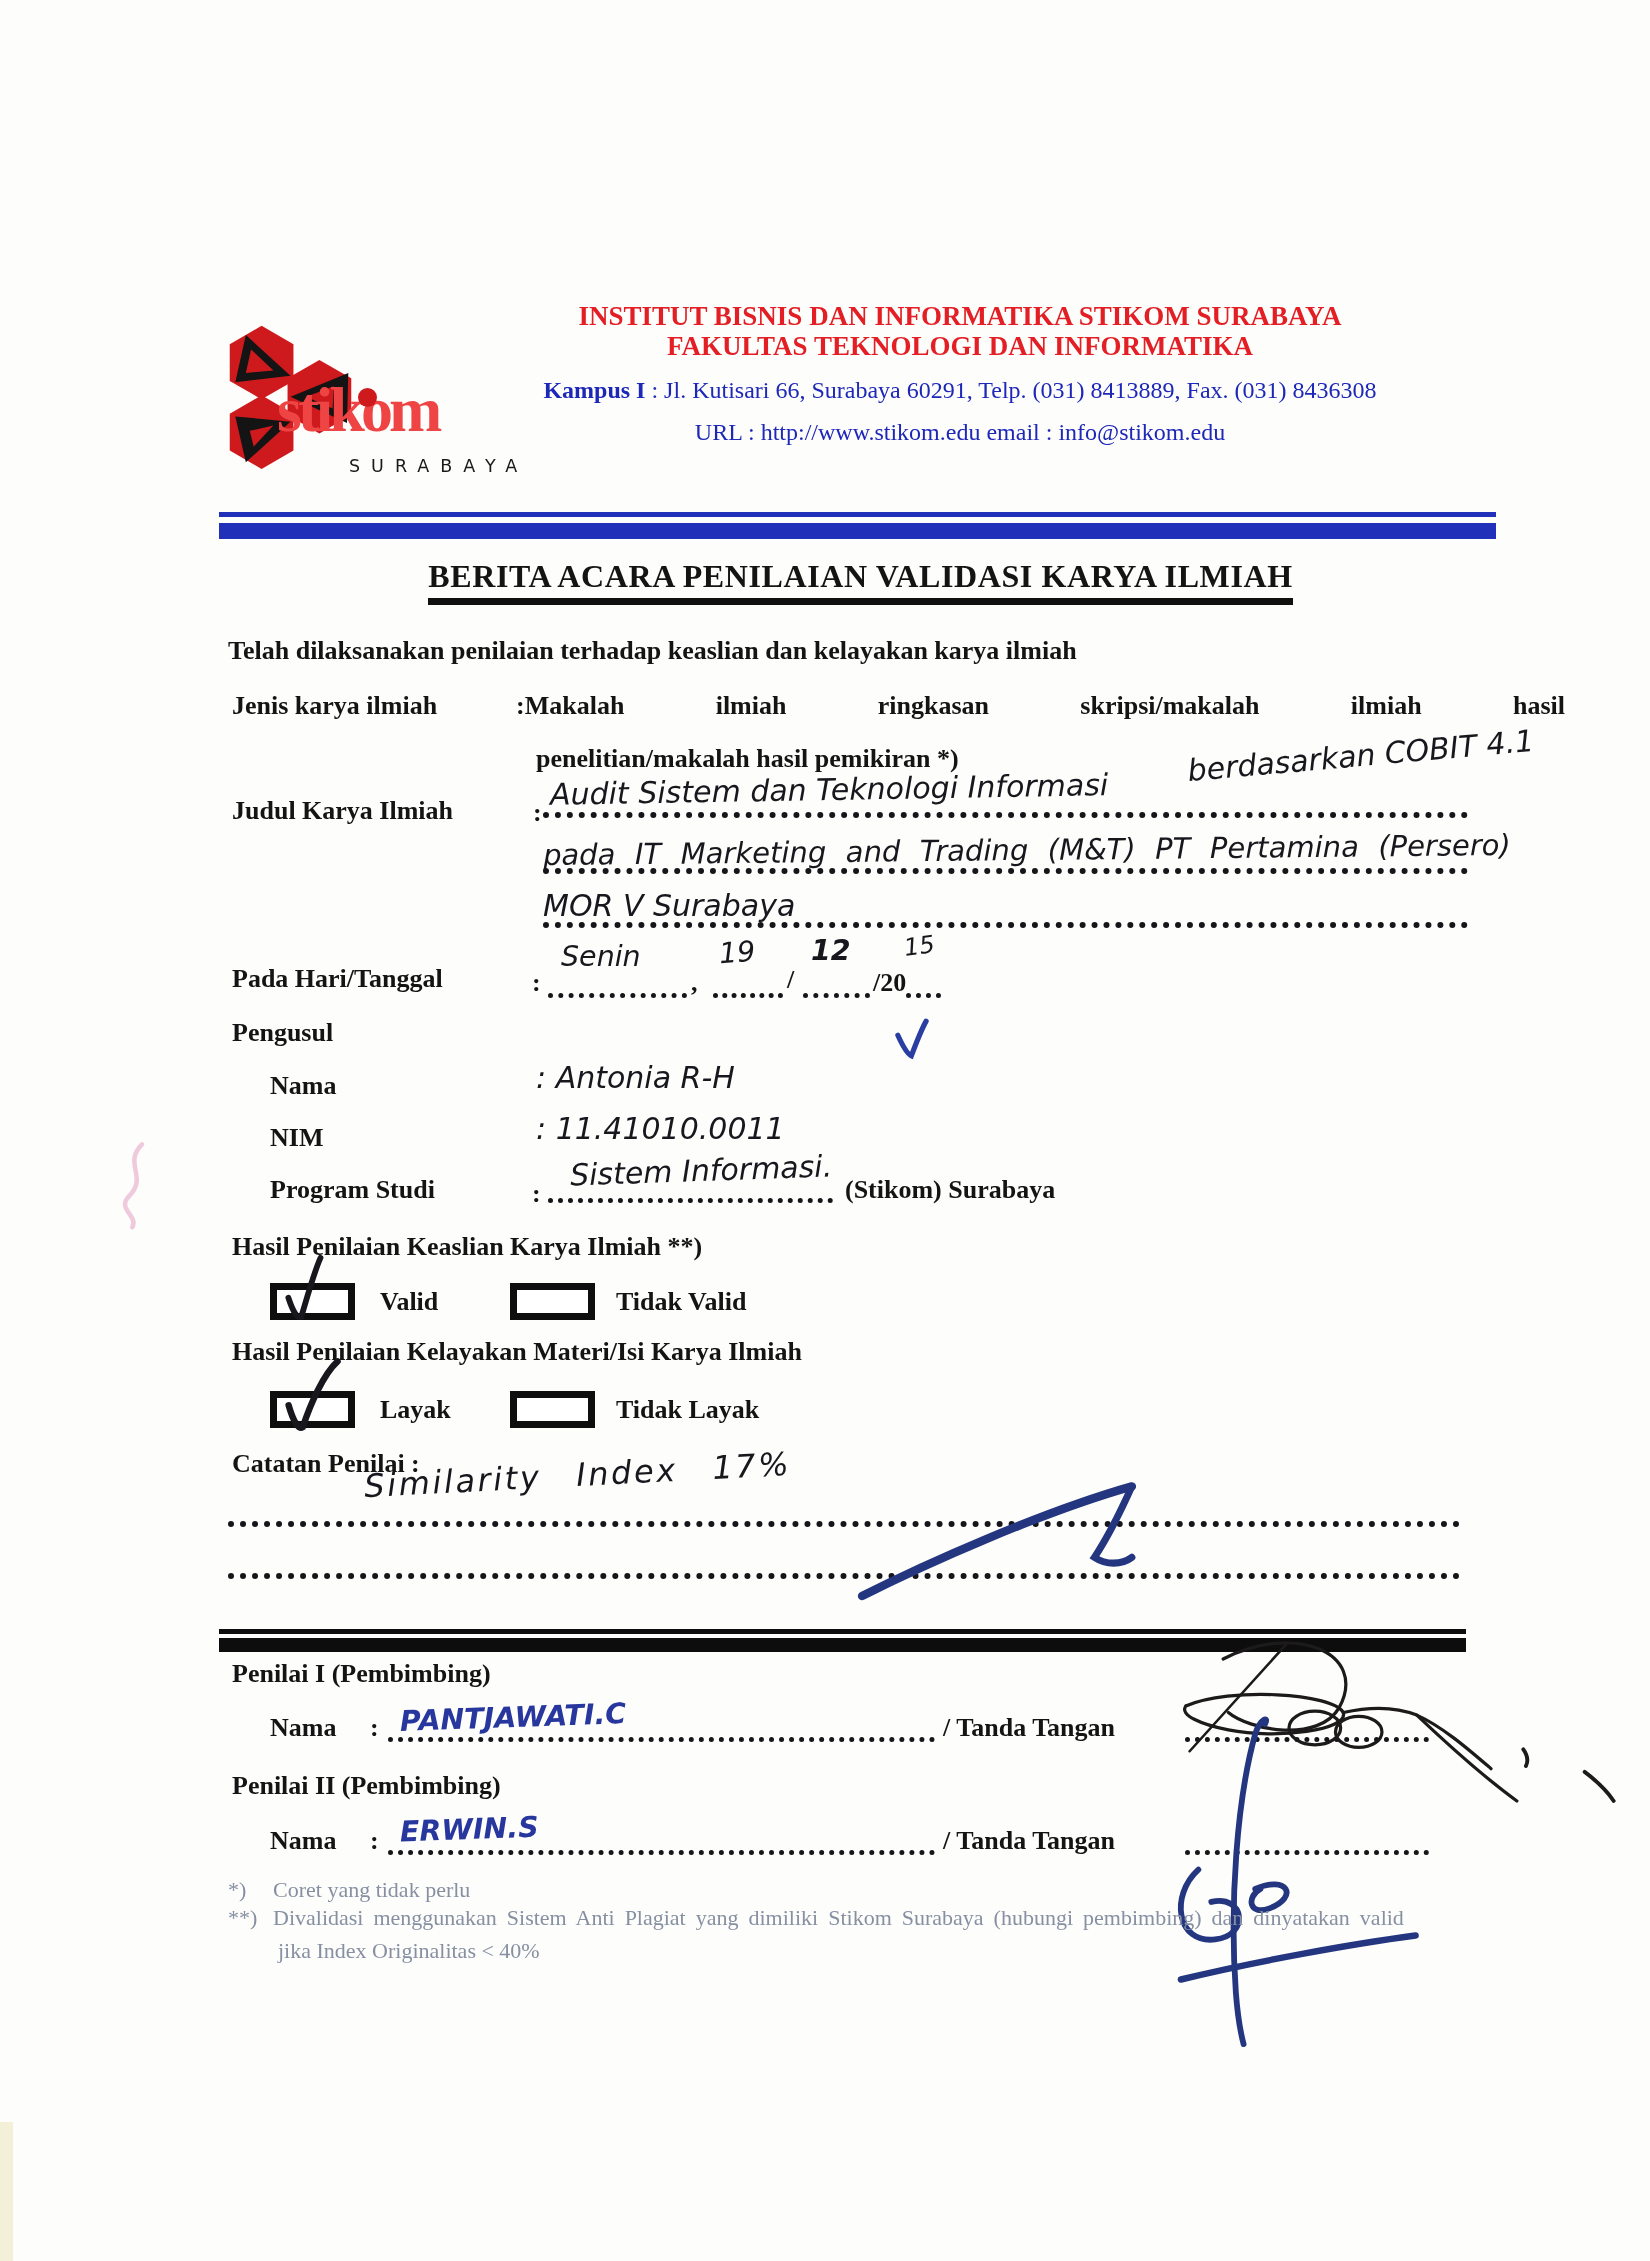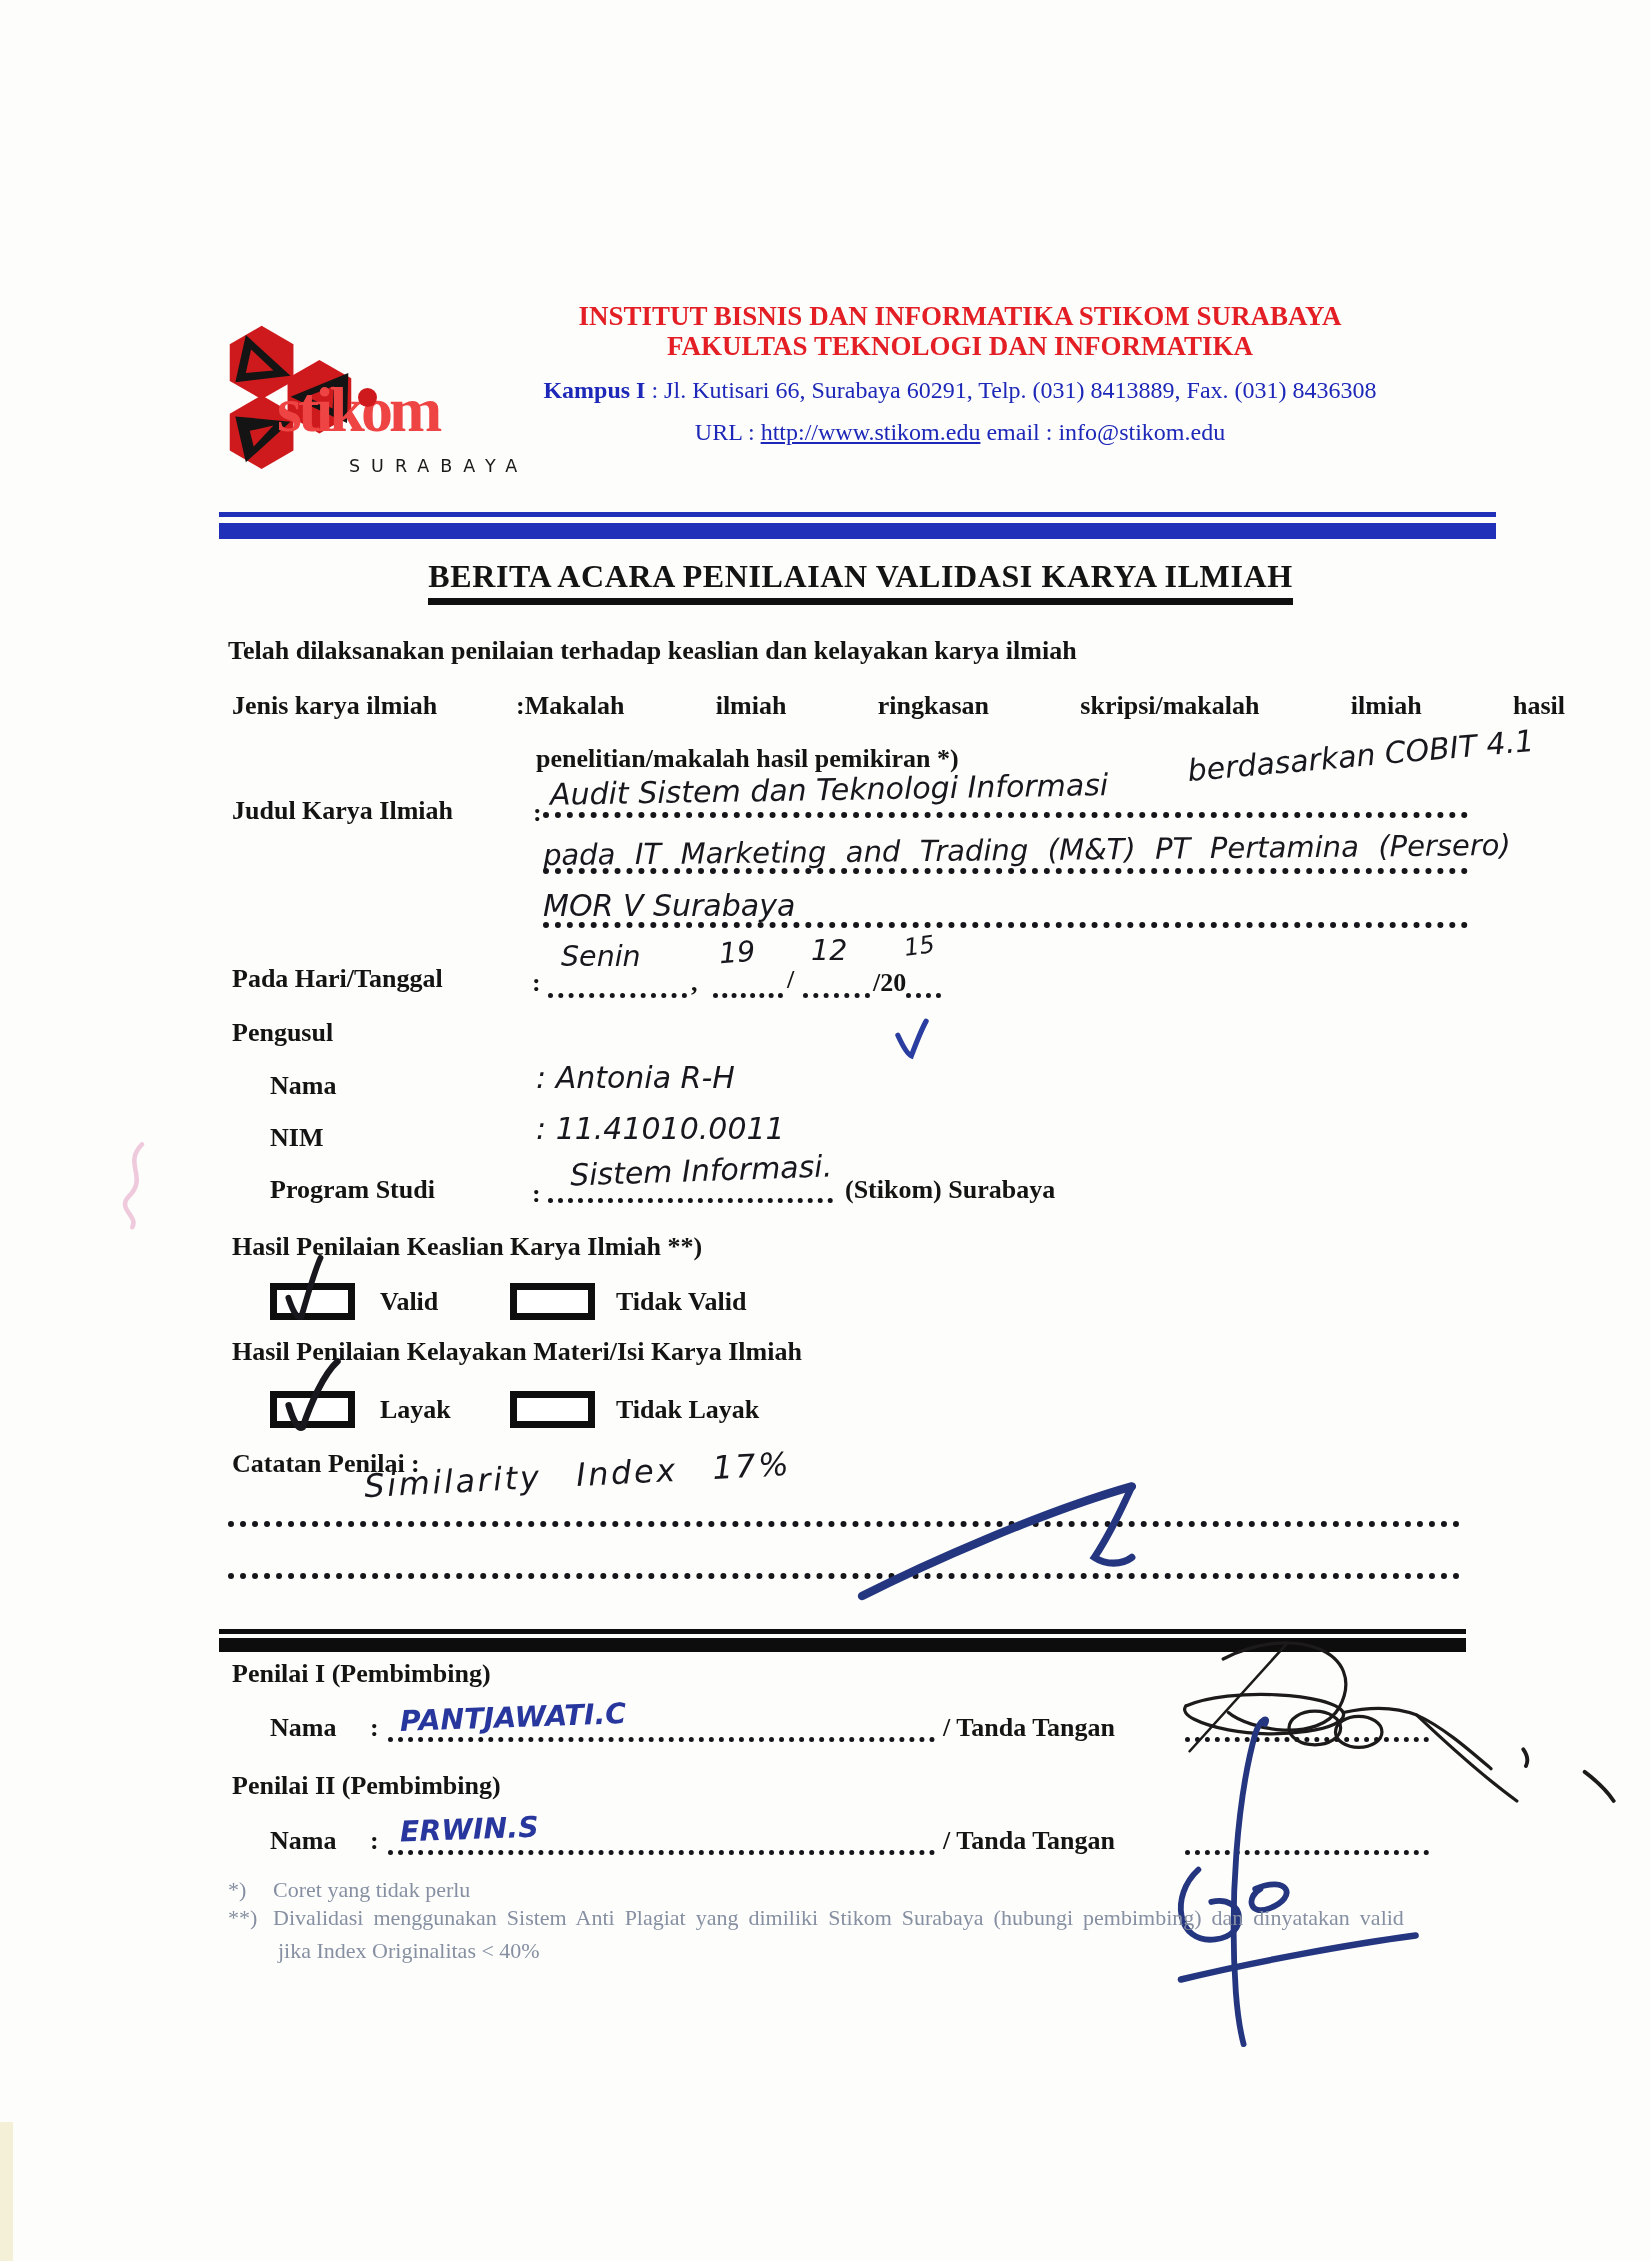--- a/index.html
+++ b/index.html
@@ -47,21 +47,21 @@
   </svg>
 </div>
 <div class="abs logo-word" style="left:277px;top:378px;">stikom</div>
 <div class="abs" style="left:358px;top:388px;width:19.4px;height:19.4px;border-radius:50%;background:#cf1a1d;"></div>
 <div class="abs logo-city" style="left:349px;top:458px;">SURABAYA</div>
 
 <div class="abs" style="left:336px;top:283px;width:1248px;text-align:center;">
   <div class="red b fs42" style="margin-top:19.4px;">INSTITUT BISNIS DAN INFORMATIKA STIKOM SURABAYA</div>
   <div class="red b fs42">FAKULTAS TEKNOLOGI DAN INFORMATIKA</div>
   <div class="blue fs36" style="margin-top:15.5px;"><span class="b">Kampus I</span> <span>: Jl. Kutisari 66, Surabaya 60291, Telp. (031) 8413889, Fax. (031) 8436308</span></div>
-  <div class="blue fs36" style="margin-top:15.5px;"><span>URL : </span><span style="text-decoration:underline;">http://www.stikom.edu</span><span> email : </span><span>info@stikom.edu</span></div>
+  <div class="blue fs36" style="margin-top:15.5px;"><span>URL : </span><span style="">http://www.stikom.edu</span><span> email : </span><span>info@stikom.edu</span></div>
 </div>
 
 <div class="abs rule" style="left:219px;top:512px;width:1277px;height:5.2px;"></div>
 <div class="abs rule" style="left:219px;top:523px;width:1277px;height:15.5px;"></div>
 
 <div class="abs" style="left:220px;top:558px;width:1281px;text-align:center;">
   <span class="title serif">BERITA ACARA PENILAIAN VALIDASI KARYA ILMIAH</span>
 </div>
 
 <div class="abs b fs40" style="left:228px;top:637px;">Telah dilaksanakan penilaian terhadap keaslian dan kelayakan karya ilmiah</div>
@@ -91,21 +91,21 @@
 <div class="abs b fs40" style="left:532px;top:969px;">:</div>
 <div class="abs dotted9" style="left:548px;top:993px;width:139px;"></div>
 <div class="abs b fs40" style="left:691px;top:969px;">,</div>
 <div class="abs dotted9" style="left:713px;top:993px;width:70px;"></div>
 <div class="abs b fs40" style="left:787px;top:966px;">/</div>
 <div class="abs dotted9" style="left:803px;top:993px;width:67px;"></div>
 <div class="abs b fs40" style="left:873px;top:969px;">/20</div>
 <div class="abs dotted9" style="left:906px;top:993px;width:35px;"></div>
 <div class="abs hw" style="left:561px;top:943px;font-size:28.5px;">Senin</div>
 <div class="abs hw" style="left:719px;top:939px;font-size:28.5px;transform:rotate(-4deg);">19</div>
-<div class="abs hw" style="left:811px;top:937px;font-size:28.5px;">12</div>
+<div class="abs hw" style="left:811px;top:937px;font-size:28.5px;font-weight:bold;">12</div>
 <div class="abs hw" style="left:904px;top:934px;font-size:24px;transform:rotate(-8deg);">15</div>
 <div class="abs" style="left:894px;top:1017px;">
   <svg width="36" height="43" viewBox="0 0 56 66">
     <path d="M 6 28 C 16 50 22 58 27 60 C 33 44 42 20 50 6" fill="none" stroke="#2a3da0" stroke-width="8" stroke-linecap="round"></path>
   </svg>
 </div>
 
 <div class="abs b fs40" style="left:232px;top:1019px;">Pengusul</div>
 <div class="abs b fs40" style="left:270px;top:1072px;">Nama</div>
 <div class="abs hw" style="left:536px;top:1063px;font-size:30px;">: Antonia R-H</div>

